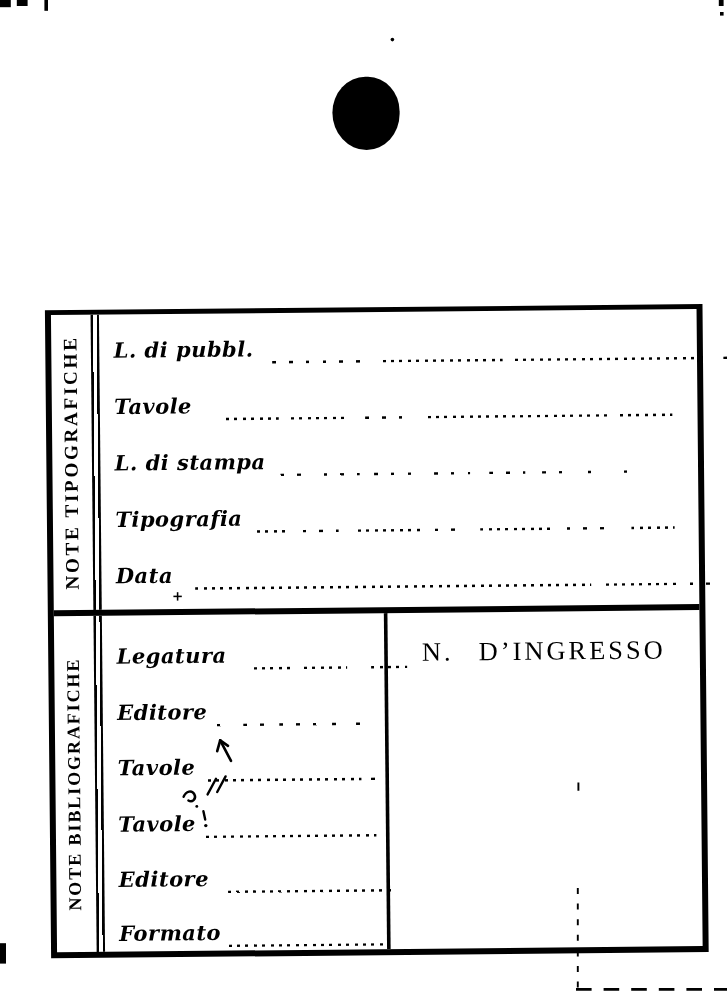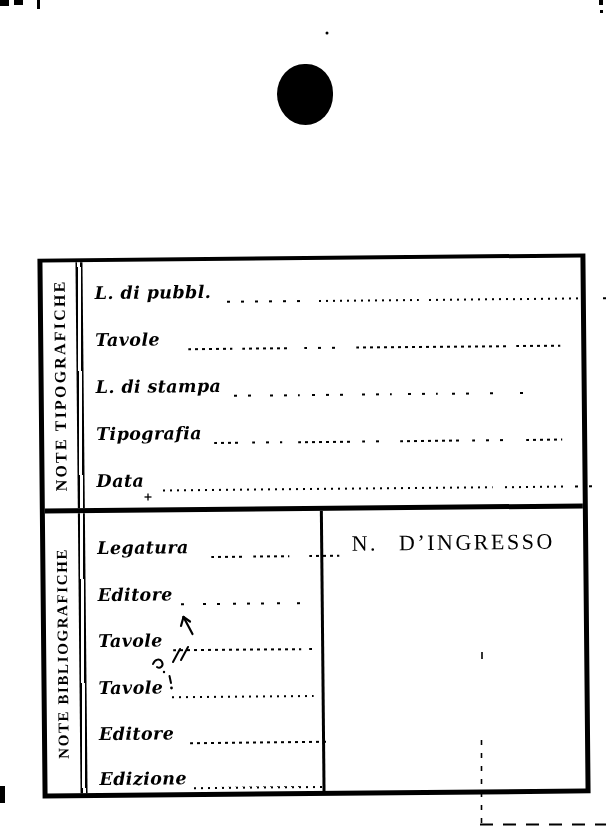--- a/index.html
+++ b/index.html
@@ -187,21 +187,21 @@
           <span class="lbl">Tavole</span>
           <i class="ld" style="width:142px;margin-left:8px;"></i>
         </div>
 
         <div class="field-row" style="top:211px;">
           <span class="lbl">Editore</span>
           <i class="ld" style="width:138px;margin-left:16px;"></i>
         </div>
 
         <div class="field-row" style="top:256px;">
-          <span class="lbl">Edizione</span>
+          <span class="lbl">Formato</span>
           <i class="ld" style="width:130px;margin-left:6px;"></i>
         </div>
 
       </div>
 
       <div class="vline"></div>
 
       <div class="ingresso-panel">
         <div class="ingresso-title">N. D’INGRESSO</div>
       </div>

